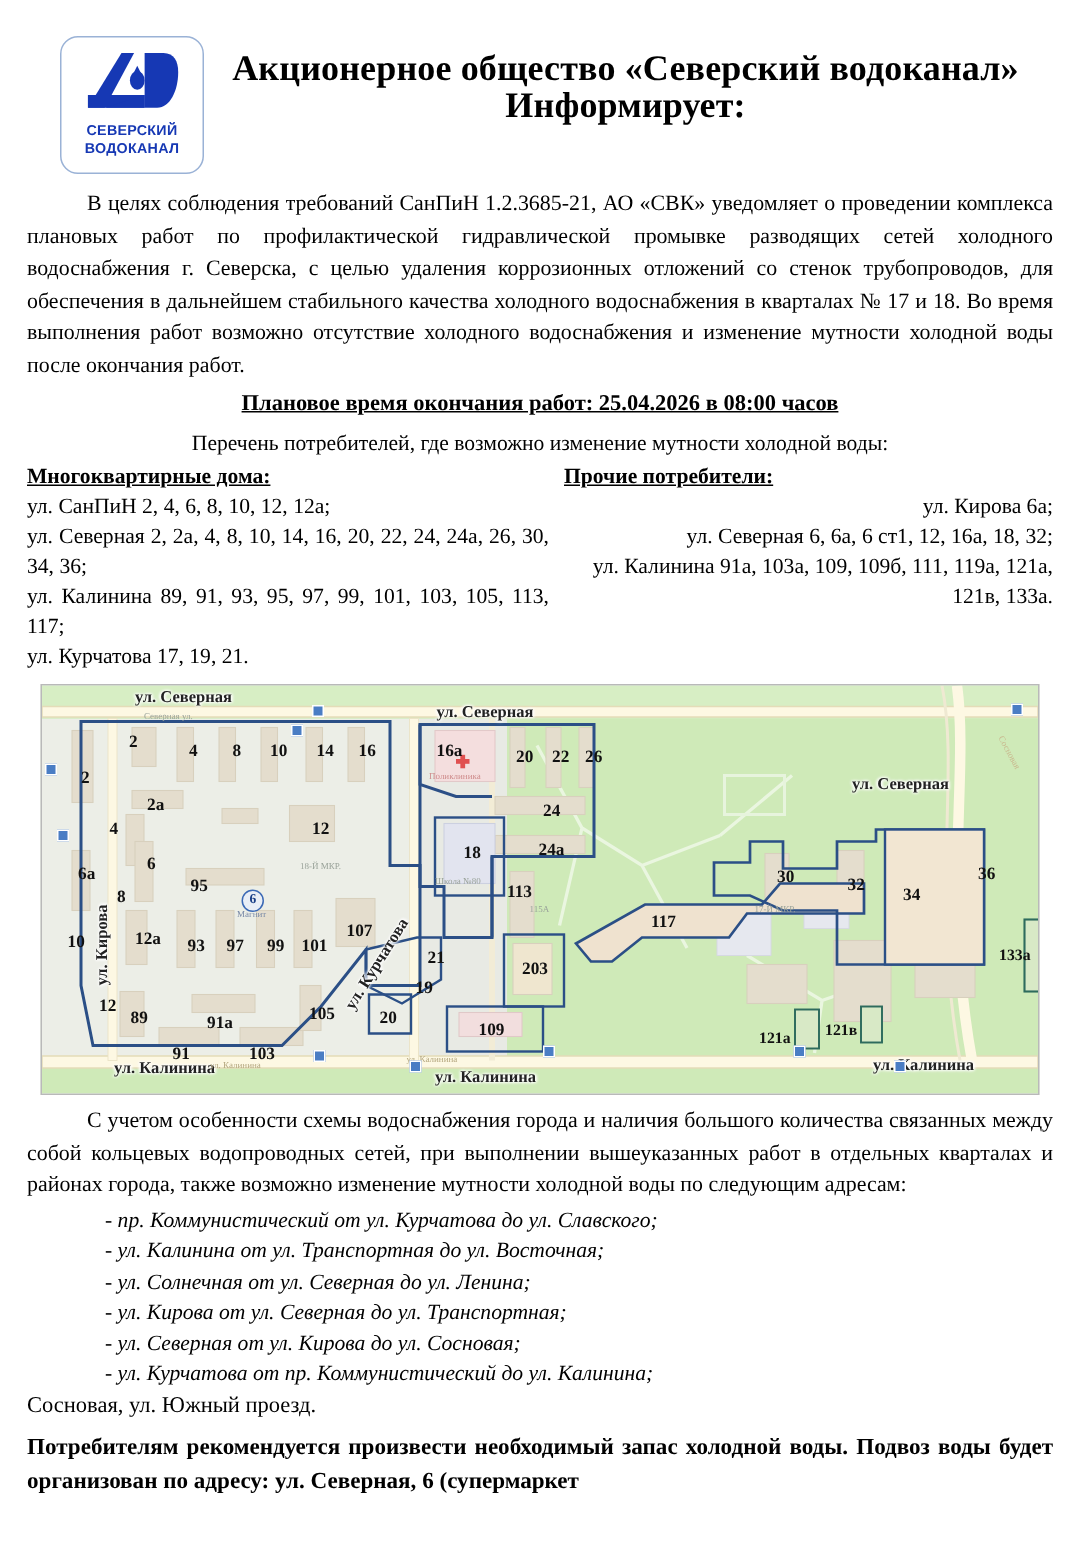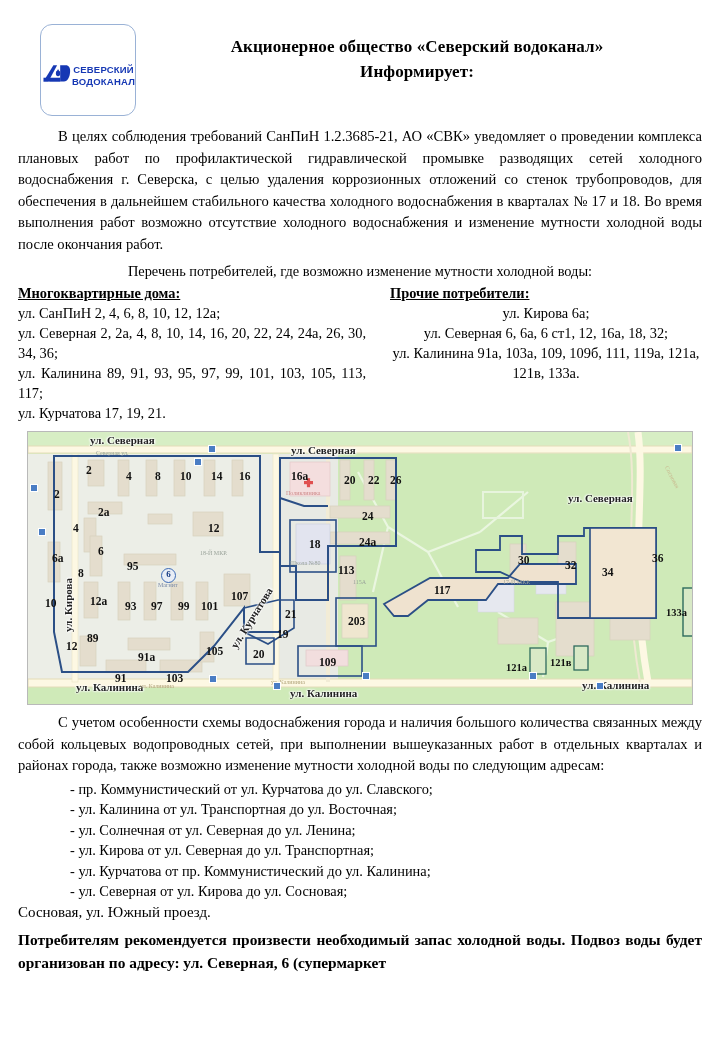--- a/index.html
+++ b/index.html
@@ -11,53 +11,53 @@
     color:#000;
     overflow:hidden;
   }
   .page{position:relative;width:720px;height:1040px;padding:0;box-sizing:border-box;}
 
   
   .header{display:flex;align-items:flex-start;padding:22px 14px 0 14px;}
   .logo-box{
     width:96px;height:92px;flex:0 0 96px;margin-left:26px;margin-top:2px;
     border:1.5px solid #9ab2d6;border-radius:12px;background:#fff;
-    display:flex;flex-direction:row;align-items:center;justify-content:flex-start;
+    display:flex;flex-direction:column;align-items:center;justify-content:flex-start;
     padding-top:7px;box-sizing:border-box;
   }
   .logo-mark{width:70px;height:46px;display:block;}
   .logo-text{
     font-family:"Liberation Sans","DejaVu Sans",sans-serif;
     color:#1638b4;font-weight:bold;font-size:9.5px;line-height:11.5px;
     letter-spacing:.2px;text-align:center;margin-top:4px;
   }
   .title-wrap{flex:1;text-align:center;padding:12px 8px 0 0;}
   .title-line{
-    font-weight:bold;font-size:17px;line-height:25px;letter-spacing:.1px;
+    font-weight:bold;font-size:24px;line-height:25px;letter-spacing:.1px;
   }
 
   
   .content{padding:0 18px 0 18px;}
   p.just{
     text-align:justify;text-indent:40px;margin:10px 0 0 0;
     font-size:14.6px;line-height:21.5px;
   }
   .center-bold-u{
     text-align:center;font-weight:bold;font-size:15px;line-height:21px;margin:4px 0 0 0;
   }
   .center-bold-u span{text-decoration:underline;}
   .center-plain{
     text-align:center;font-size:14.4px;line-height:20px;margin:6px 0 2px 0;
   }
 
-  .cols{display:flex;gap:24px;margin-top:4px;}
+  .cols{display:flex;gap:10px;margin-top:4px;}
   .col{flex:1;}
   .col-head{font-weight:bold;font-size:14.4px;text-decoration:underline;margin-bottom:1px;}
   .col p{margin:0;font-size:14.4px;line-height:20px;text-align:justify;}
-  .col.right p{text-align:center;}
+  .col.right p{text-align:right;}
 
   
   .map{
     position:relative;width:664px;height:272px;margin:8px auto 0 auto;
     border:1px solid #b9b9b9;background:#eaf4e4;overflow:hidden;
     font-family:"Liberation Serif","DejaVu Serif",serif;
   }
   .map .base{position:absolute;inset:0;}
   .lbl{position:absolute;font-weight:bold;font-size:11.5px;color:#111;white-space:nowrap;}
   .lbl.sm{font-size:10.5px;}
@@ -74,21 +74,21 @@
     background:#e9eef6;border:1.6px solid #3b69b5;color:#1a3f86;
     font-weight:bold;font-size:9px;line-height:10px;text-align:center;
   }
   .busstop{
     position:absolute;width:6px;height:6px;background:#4a7dc4;border:1px solid #fff;
   }
 
   
   .addr-list{margin:2px 0 0 0;padding:0;}
   .addr-list li{
-    list-style:none;font-size:14.4px;line-height:20.5px;margin-left:52px;white-space:nowrap;
+    list-style:none;font-size:14.4px;line-height:20.5px;margin-left:52px;white-space:nowrap;font-style:italic;
   }
   .hang{font-size:15px;line-height:20.5px;margin:0;}
   .final{
     font-weight:bold;font-size:15.4px;line-height:23px;text-align:justify;margin:6px 0 0 0;
   }
 </style>
 </head>
 <body>
 
 <div class="page">
@@ -112,20 +112,23 @@
     <div class="title-wrap">
       <div class="title-line">Акционерное общество «Северский водоканал»</div>
       <div class="title-line">Информирует:</div>
     </div>
   </div>
 
   <div class="content">
 
     <p class="just">В целях соблюдения требований СанПиН 1.2.3685-21, АО «СВК» уведомляет о проведении комплекса плановых работ по профилактической гидравлической промывке разводящих сетей холодного водоснабжения г. Северска, с целью удаления коррозионных отложений со стенок трубопроводов, для обеспечения в дальнейшем стабильного качества холодного водоснабжения в кварталах № 17 и 18. Во время выполнения работ возможно отсутствие холодного водоснабжения и изменение мутности холодной воды после окончания работ.</p>
 
+    <p class="center-bold-u">
+      <span>Плановое время окончания работ: 25.04.2026 в 08:00 часов</span>
+    </p>
 
     <p class="center-plain">Перечень потребителей, где возможно изменение мутности холодной воды:</p>
 
     <div class="cols">
       <div class="col" style="flex:0 0 348px">
         <div class="col-head">Многоквартирные дома:</div>
         <p>ул. СанПиН 2, 4, 6, 8, 10, 12, 12а;</p>
         <p>ул. Северная 2, 2а, 4, 8, 10, 14, 16, 20, 22, 24, 24а, 26, 30, 34, 36;</p>
         <p>ул. Калинина 89, 91, 93, 95, 97, 99, 101, 103, 105, 113, 117;</p>
         <p>ул. Курчатова 17, 19, 21.</p>
@@ -290,21 +293,21 @@
       <div class="lbl" style="left:180px;top:90px">12</div>
       <div class="lbl" style="left:99px;top:128px">95</div>
       <div class="lbl" style="left:17px;top:165px">10</div>
       <div class="lbl" style="left:62px;top:163px">12а</div>
       <div class="lbl" style="left:97px;top:168px">93</div>
       <div class="lbl" style="left:123px;top:168px">97</div>
       <div class="lbl" style="left:150px;top:168px">99</div>
       <div class="lbl" style="left:173px;top:168px">101</div>
       <div class="lbl" style="left:203px;top:158px">107</div>
       <div class="lbl" style="left:38px;top:208px">12</div>
-      <div class="lbl" style="left:59px;top:200px">89</div>
+      <div class="lbl" style="left:59px;top:216px">89</div>
       <div class="lbl" style="left:110px;top:219px">91а</div>
       <div class="lbl" style="left:87px;top:240px">91</div>
       <div class="lbl" style="left:138px;top:240px">103</div>
       <div class="lbl" style="left:178px;top:213px">105</div>
       <div class="lbl" style="left:225px;top:216px">20</div>
       <div class="lbl" style="left:249px;top:196px">19</div>
       <div class="lbl" style="left:257px;top:176px">21</div>
       <div class="lbl" style="left:263px;top:38px">16а</div>
       <div class="lbl" style="left:316px;top:42px">20</div>
       <div class="lbl" style="left:340px;top:42px">22</div>
@@ -325,22 +328,22 @@
       <div class="lbl sm" style="left:638px;top:175px">133а</div>
     </div>
 
     <p class="just" style="margin-top:7px">С учетом особенности схемы водоснабжения города и наличия большого количества связанных между собой кольцевых водопроводных сетей, при выполнении вышеуказанных работ в отдельных кварталах и районах города, также возможно изменение мутности холодной воды по следующим  адресам:</p>
 
     <ul class="addr-list">
       <li>- пр. Коммунистический от ул. Курчатова до ул.  Славского;</li>
       <li>- ул.  Калинина от ул. Транспортная до ул. Восточная;</li>
       <li>- ул.  Солнечная от ул. Северная до ул.  Ленина;</li>
       <li>- ул.  Кирова от ул. Северная до ул. Транспортная;</li>
+      <li>- ул.  Северная от ул.  Кирова до ул.  Сосновая;</li>
       <li>- ул.  Курчатова от пр. Коммунистический до ул.  Калинина;</li>
-      <li>- ул.  Северная от ул.  Кирова до ул.  Сосновая;</li>
     </ul>
     <p class="hang">Сосновая, ул. Южный проезд.</p>
 
     <p class="final">
       <span>Потребителям рекомендуется произвести необходимый запас холодной воды. Подвоз воды будет организован по адресу: ул. Северная, 6 (супермаркет</span>
     </p>
 
   </div>
 </div>
 

